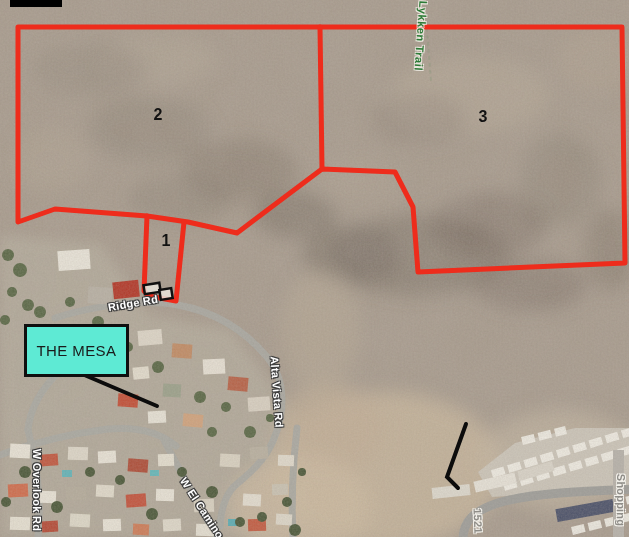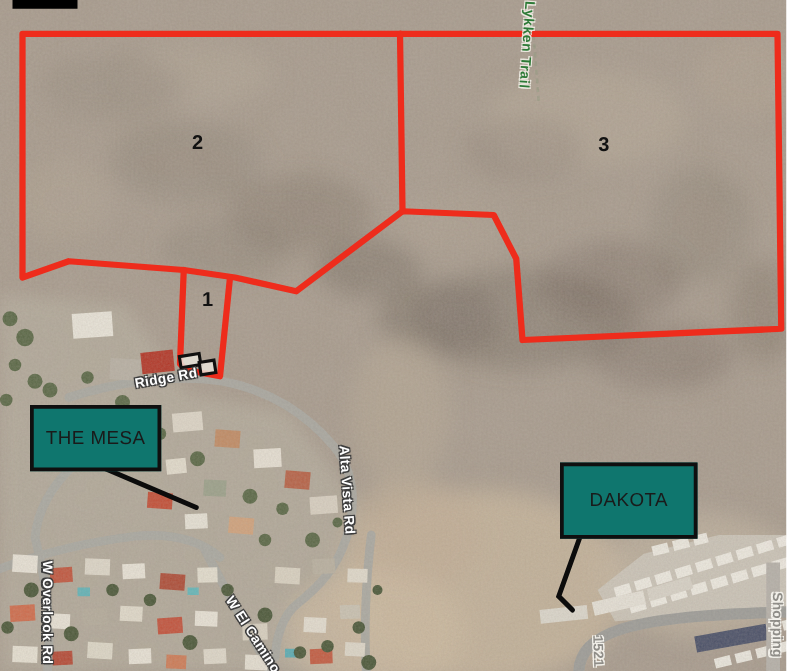--- a/index.html
+++ b/index.html
@@ -12,21 +12,21 @@
   .road-lbl{font-size:11px;color:#ffffff;letter-spacing:.3px;
        text-shadow:1px 1px 0 #3d3d3d,-1px -1px 0 #3d3d3d,1px -1px 0 #3d3d3d,
                    -1px 1px 0 #3d3d3d,0 0 2px #333;}
   .trail-lbl{font-size:11px;color:#2c7a36;letter-spacing:.6px;
        text-shadow:1px 1px 0 #e9e6dd,-1px -1px 0 #e9e6dd,1px -1px 0 #e9e6dd,
                    -1px 1px 0 #e9e6dd;}
   .minor-lbl{font-size:11px;color:#8f8d88;letter-spacing:.2px;
        text-shadow:1px 1px 0 #f2f0ea,-1px -1px 0 #f2f0ea,1px -1px 0 #f2f0ea,
                    -1px 1px 0 #f2f0ea;}
   .parcel-num{font-size:16px;color:#121212;}
-  .callout{position:absolute;background:#0f766e;border:3px solid #0f0f0f;
+  .callout{position:absolute;background:#5eead4;border:3px solid #0f0f0f;
        display:flex;align-items:center;justify-content:center;
        font-size:15px;font-weight:normal;color:#1a1a1a;letter-spacing:.4px;}
   .blackbar{position:absolute;left:10px;top:0;width:52px;height:7px;background:#000;}
   .whitestrip{position:absolute;left:629px;top:0;width:11px;height:537px;background:#fff;}
 </style>
 </head>
 <body>
 
 <div class="stage">
 
@@ -232,17 +232,14 @@
   <div class="lbl road-lbl" style="left:133px;top:303px;--r:-10deg;">Ridge Rd</div>
   <div class="lbl road-lbl" style="left:37px;top:490px;--r:90deg;">W Overlook Rd</div>
   <div class="lbl road-lbl" style="left:202px;top:508px;--r:57deg;">W El Camino</div>
   <div class="lbl road-lbl" style="left:277px;top:392px;--r:86deg;">Alta Vista Rd</div>
   <div class="lbl minor-lbl" style="left:621px;top:500px;--r:90deg;">Shopping</div>
   <div class="lbl minor-lbl" style="left:478px;top:521px;--r:88deg;">1521</div>
 
   <div class="callout" style="left:24px;top:324px;width:99px;height:47px;">
     <span>THE MESA</span>
   </div>
-  <div class="callout" style="left:448px;top:370px;width:104px;height:55px;">
-    <span>DAKOTA</span>
-  </div>
 
 </div>
 
 </body></html>

